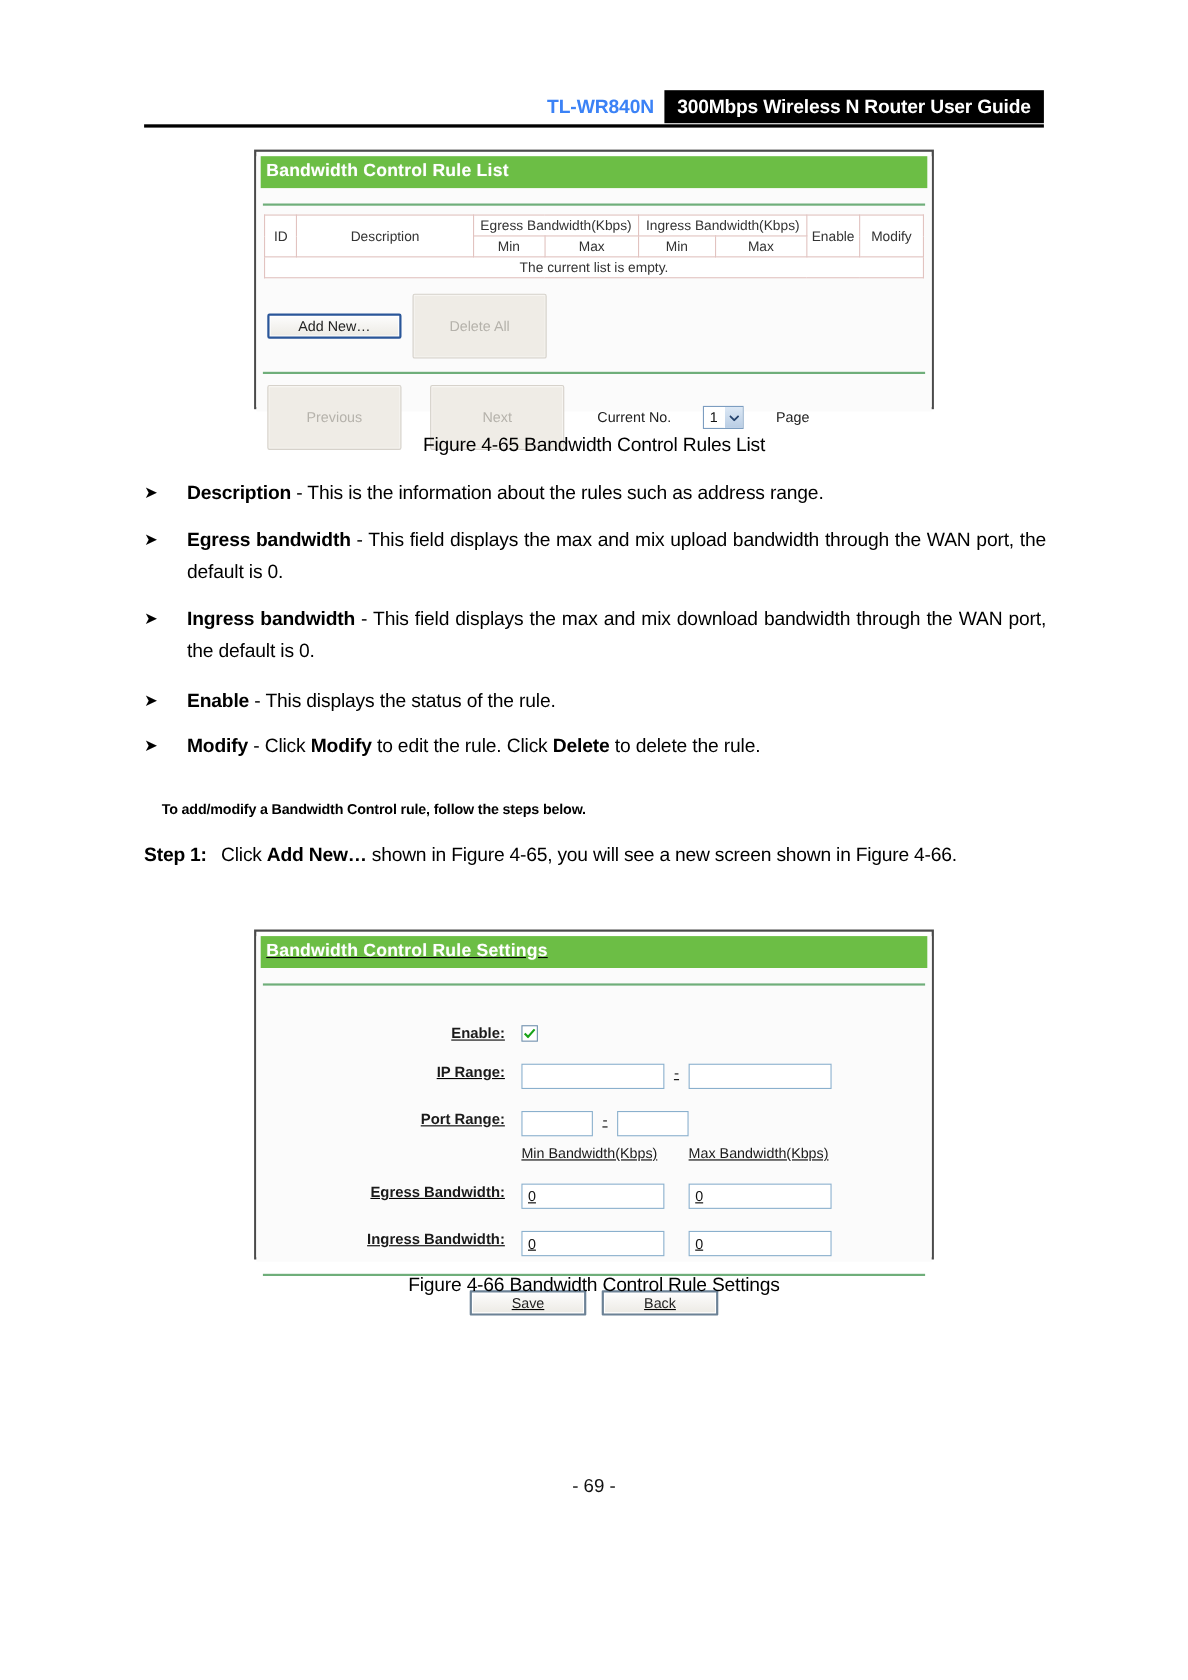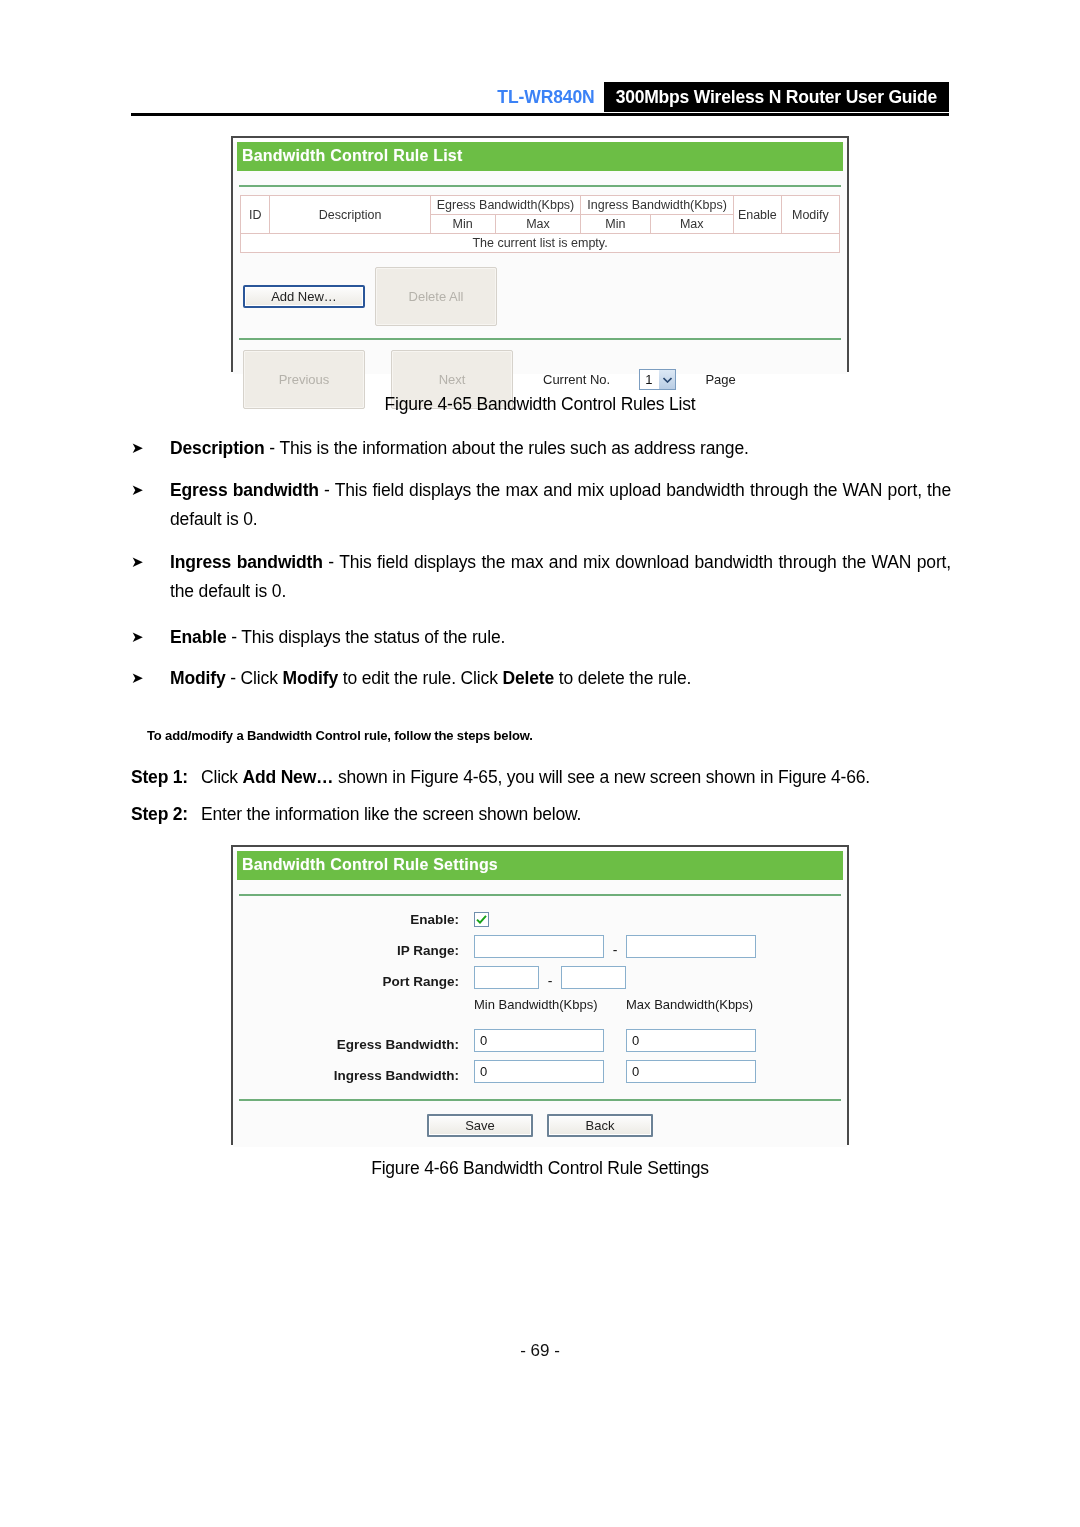--- a/index.html
+++ b/index.html
@@ -242,22 +242,23 @@
     width: 70px;
   }
   b, strong { font-weight: bold; }
 
   
   .form-area {
     padding: 16px 0 0 0;
   }
   .form-row {
     display: flex;
-    align-items: flex-end;
+    align-items: flex-start;
     margin-bottom: 8px;
+    margin-top: 20px;
   }
   .form-label {
     width: 241px;
     text-align: right;
     padding-right: 15px;
     font-size: 13.5px;
     font-weight: bold;
     color: #1a1a1a;
     box-sizing: border-box;
   }
@@ -458,25 +459,22 @@
   </div>
 
   <div class="para" style="top:721px;">
     <b>To add/modify a Bandwidth Control rule, follow the steps below.</b>
   </div>
 
   <div class="step" style="top:763px;">
     <span class="step-label">Step 1:</span><span>Click <b>Add New…</b> shown in Figure 4-65, you will see a new screen shown in Figure 4-66.</span>
   </div>
 
-  <div class="step" style="top:800px;">
-    <span class="step-label">Step 2:</span><span>Enter the information like the screen shown below.</span>
-  </div>
-
-  <div class="ui-panel" style="left:231px; top:845px; width:618px; height:300px;">
+
+  <div class="ui-panel" style="left:231px; top:845px; width:618px; height:300px;text-decoration:underline;">
     <div class="ui-panel-inner">
 
       <div class="ui-titlebar">Bandwidth Control Rule Settings</div>
 
       <div style="height:14px"></div>
       <div class="ui-sep-green"></div>
 
       <div class="form-area">
 
         <div class="form-row">

